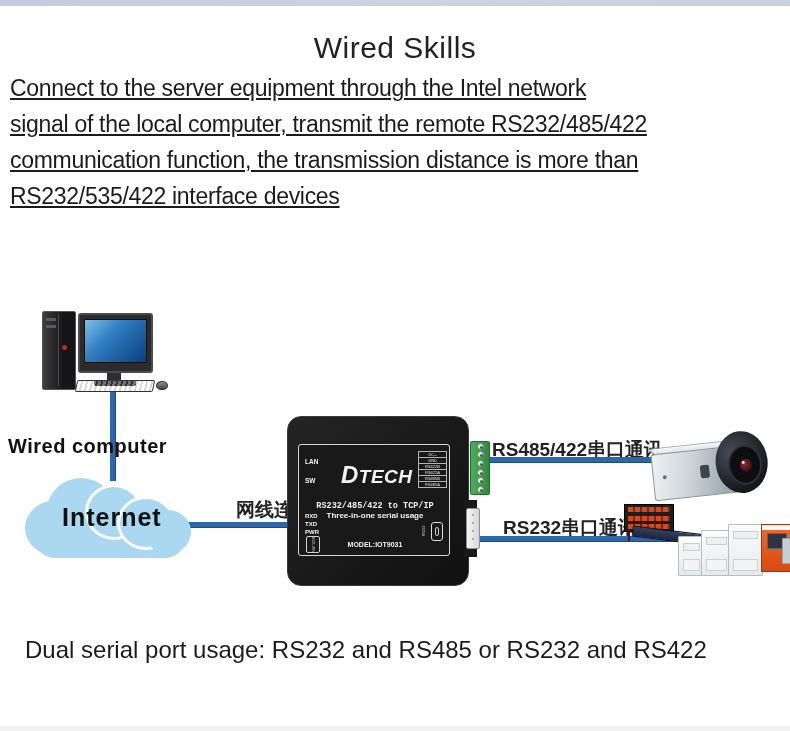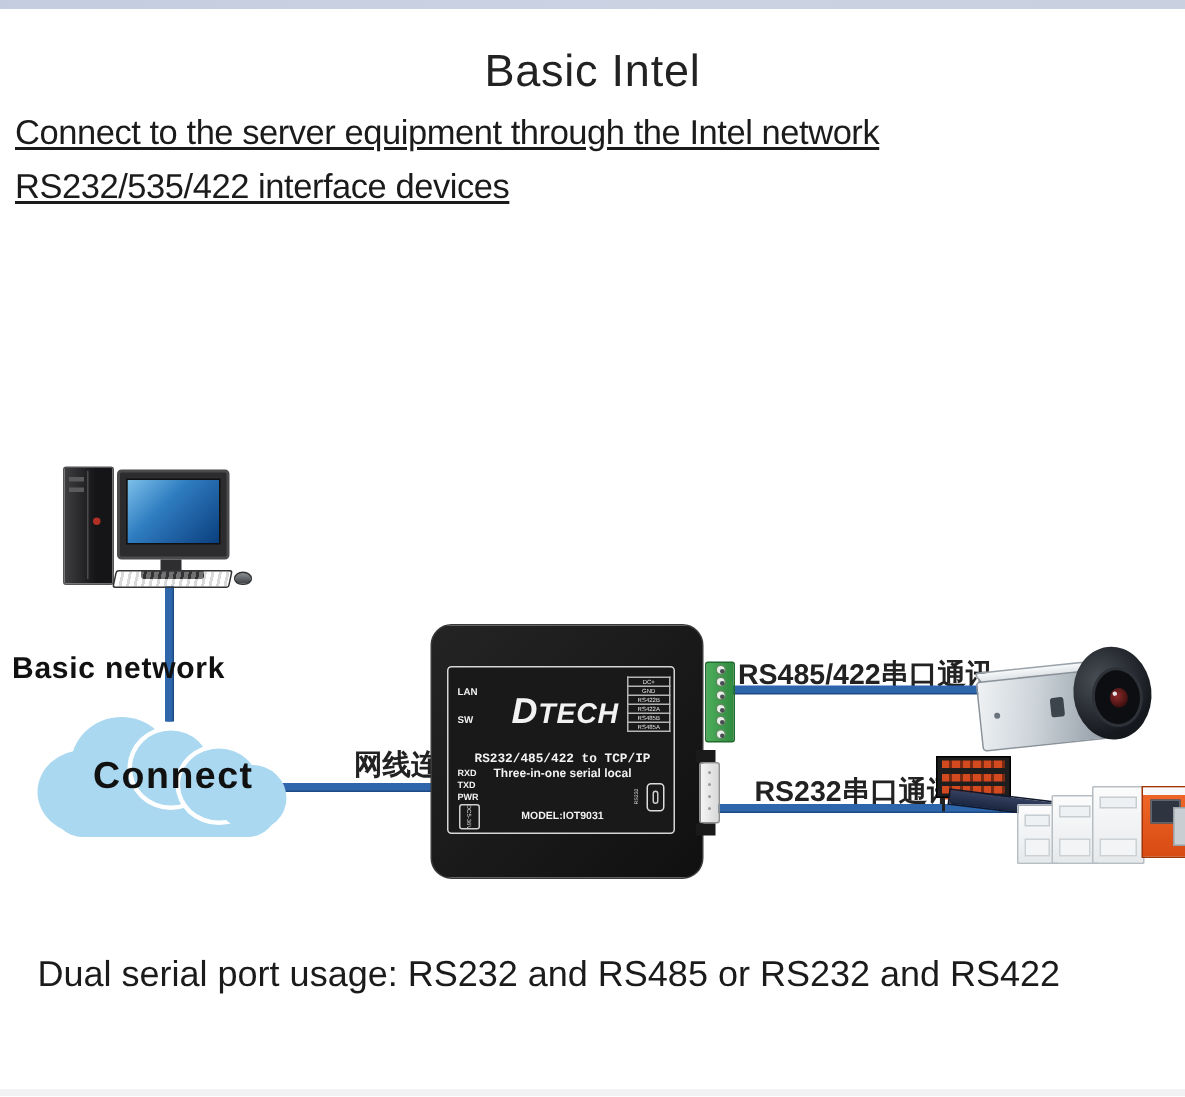--- a/index.html
+++ b/index.html
@@ -181,24 +181,26 @@
   .m-orange-top { position:absolute; left:0; top:0; width:100%; height:5px; background:#f7f8f9; }
   .m-gray { left:166px; top:40px; width:9px; height:26px; background:#c9ced3;
     border:1px solid #9aa1a7; }
 </style>
 </head>
 <body>
 
 <div id="stage">
   <div class="abs top-bar"></div>
 
-  <div class="abs title">Basic Intel</div>
+  <div class="abs title">Wired Skills</div>
 
   <div class="abs intro">
     <div class="intro-line">Connect to the server equipment through the Intel network</div>
+    <div class="intro-line">signal of the local computer, transmit the remote RS232/485/422</div>
+    <div class="intro-line">communication function, the transmission distance is more than</div>
     <div class="intro-line">RS232/535/422 interface devices</div>
   </div>
 
   <div class="abs cable cable-v"></div>
   <div class="abs cable cable-h1"></div>
   <div class="abs cable cable-rs485"></div>
   <div class="abs cable cable-rs232"></div>
 
   <div>
     <div class="abs pc tower"></div>
@@ -207,31 +209,31 @@
     <div class="abs pc tower-slot2"></div>
     <div class="abs pc tower-dot"></div>
     <div class="abs pc monitor"></div>
     <div class="abs pc screen"></div>
     <div class="abs pc mon-neck"></div>
     <div class="abs pc mon-base"></div>
     <div class="abs pc keyboard"></div>
     <div class="abs pc mouse"></div>
   </div>
 
-  <div class="abs lbl lbl-wired">Basic network</div>
+  <div class="abs lbl lbl-wired">Wired computer</div>
 
   <div class="abs cloud">
     <span class="cl cl1"></span>
     <span class="cl cl2"></span>
     <span class="cl cl6"></span>
     <span class="cl cl3"></span>
     <span class="cl cl4"></span>
     <span class="cl cl5"></span>
   </div>
-  <div class="abs lbl lbl-internet">Connect</div>
+  <div class="abs lbl lbl-internet">Internet</div>
 
   <div class="abs lbl-cn lbl-lancable">网线连接</div>
 
   <div class="abs device"></div>
   <div class="abs oval" style="left:358px; top:416px;"></div>
   <div class="abs oval" style="left:356px; top:575px;"></div>
   <div class="abs hole" style="left:296px; top:424px;"></div>
   <div class="abs hole" style="left:446px; top:423px;"></div>
   <div class="abs hole" style="left:296px; top:561px;"></div>
   <div class="abs hole" style="left:445px; top:561px;"></div>
@@ -256,21 +258,21 @@
           </tr>
       <tr>
             <td>RS485B</td>
           </tr>
       <tr>
             <td>RS485A</td>
           </tr>
     </tbody>
       </table>
     <span class="p-abs p-line1">RS232/485/422 to TCP/IP</span>
-    <span class="p-abs p-line2">Three-in-one serial local</span>
+    <span class="p-abs p-line2">Three-in-one serial usage</span>
     <span class="p-abs p-led" style="top:68px;">RXD</span>
     <span class="p-abs p-led" style="top:76px;">TXD</span>
     <span class="p-abs p-led" style="top:84px;">PWR</span>
     <span class="p-abs p-power">
       <span>DC5-36V</span>
     </span>
     <span class="p-abs p-model">MODEL:IOT9031</span>
     <span class="p-abs p-rs232port">
       <span class="p-rs232txt">RS232</span>
       <span class="p-portshape">

